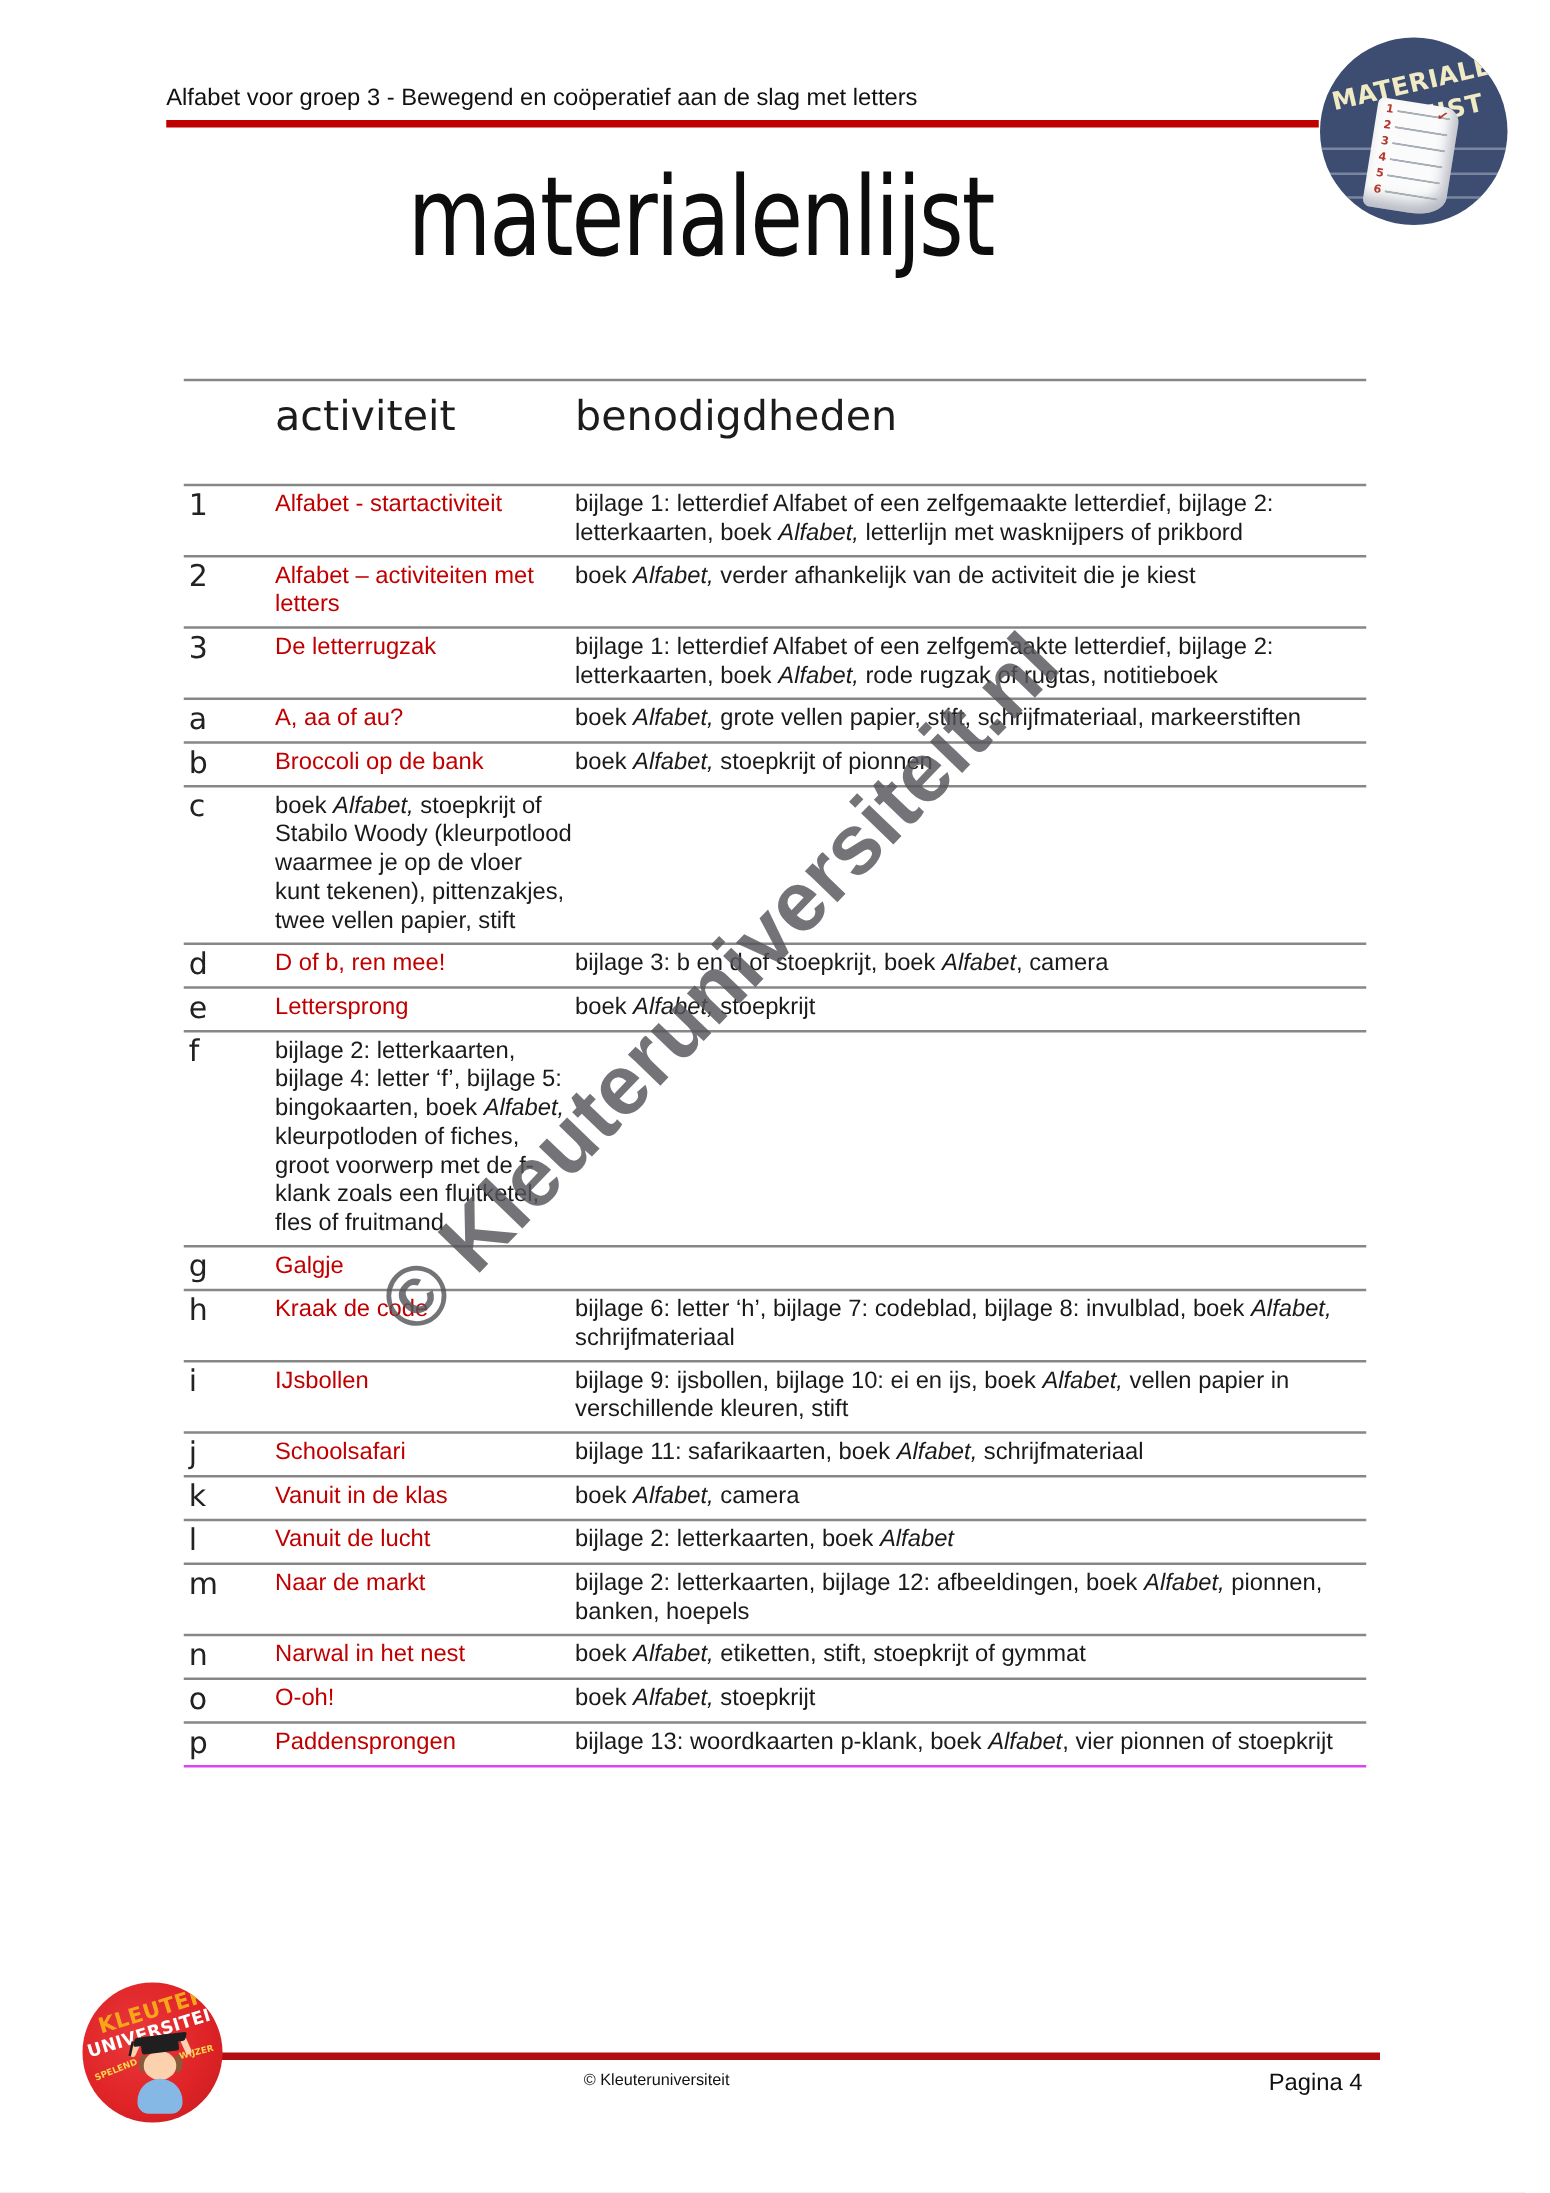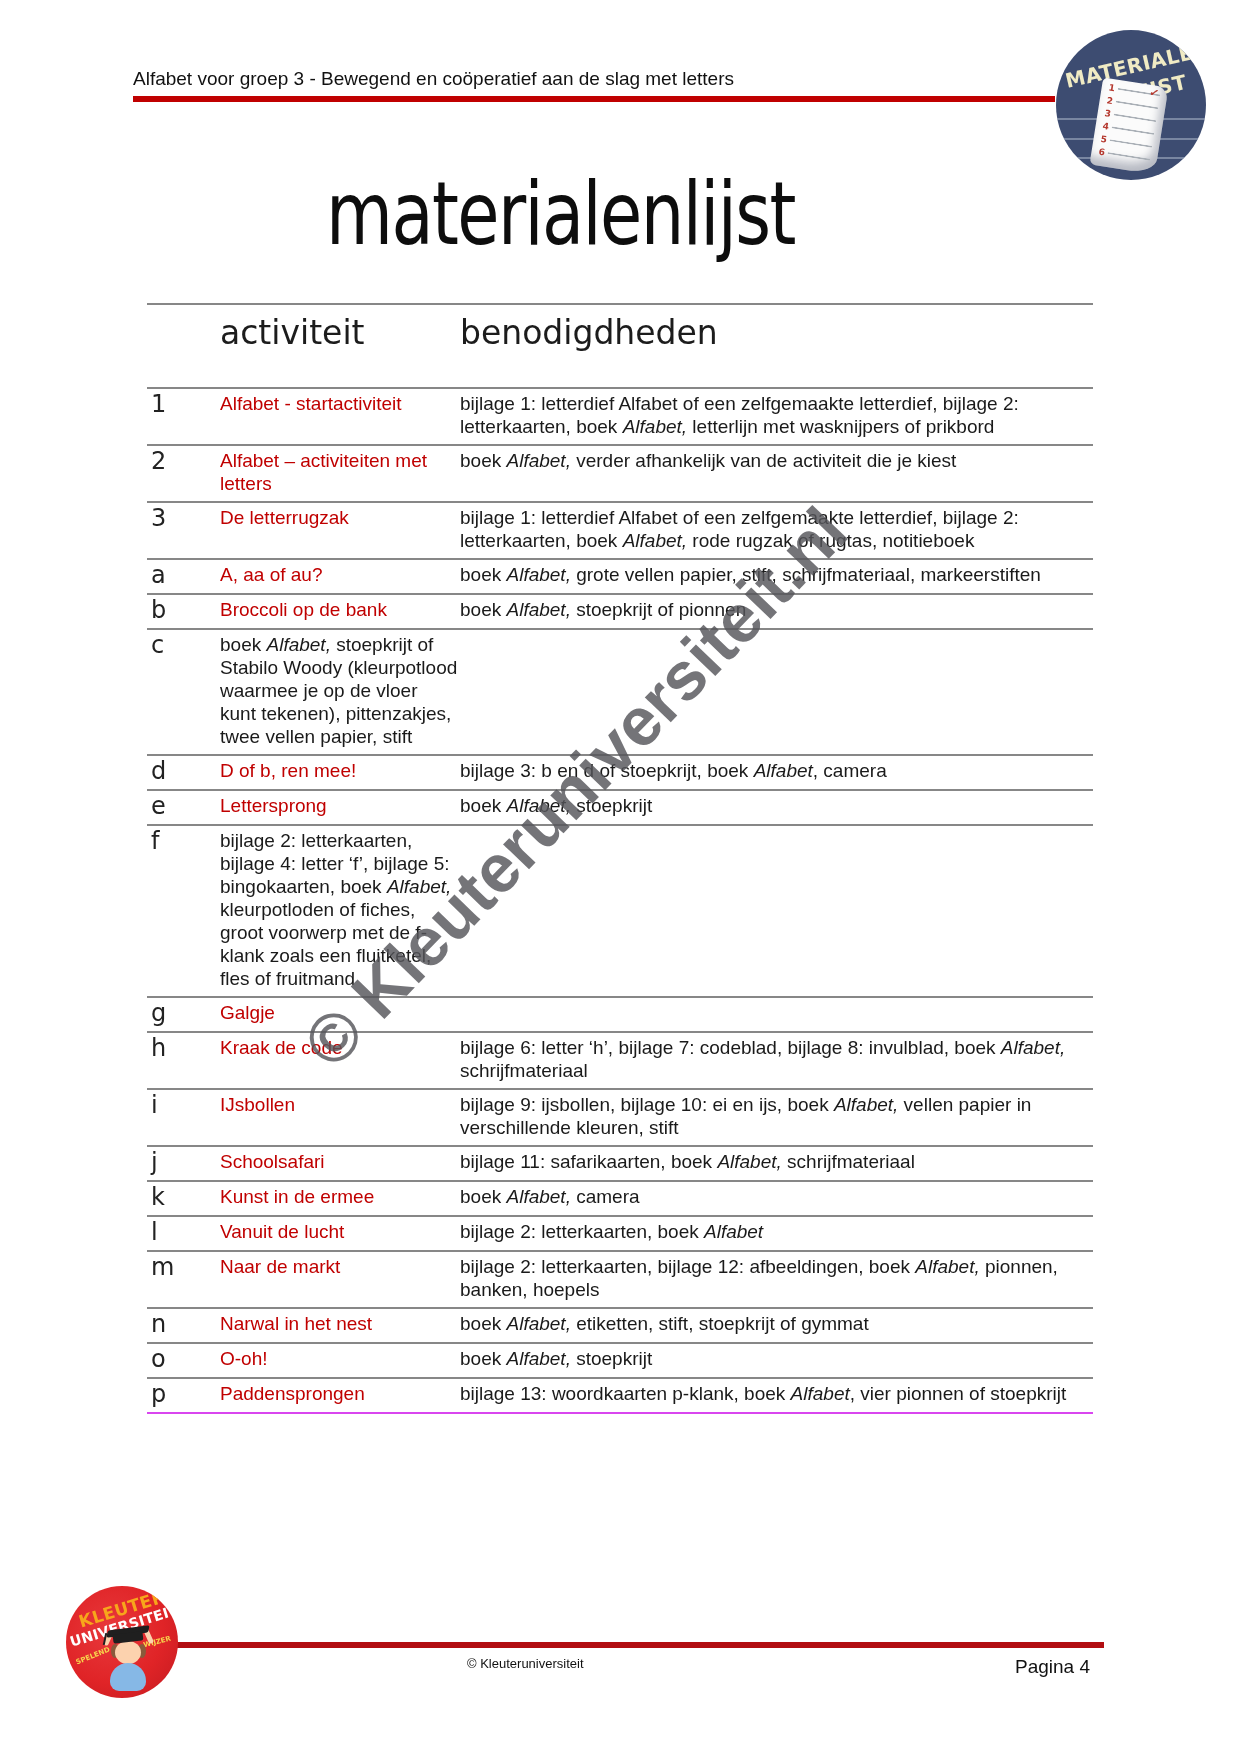--- a/index.html
+++ b/index.html
@@ -21,21 +21,21 @@
   .badge-line1{top:24px;left:8px;width:136px;text-align:center;font-size:20px;transform:rotate(-13deg);}
   .badge-line2{top:46px;left:62px;width:80px;text-align:center;font-size:20px;transform:rotate(-13deg);}
   .badge-paper{position:absolute;left:40px;top:52px;width:66px;height:88px;background:#fbfbfb;
                transform:rotate(9deg);border-radius:5px 12px 42% 6px / 5px 12px 16px 6px;
                box-shadow:inset -5px -8px 10px rgba(60,70,95,.35);}
   .p-line{display:flex;align-items:center;gap:3px;margin:5px 7px 0 7px;}
   .p-num{color:#b5382e;font-size:9px;font-weight:bold;line-height:8px;font-family:"DejaVu Sans",sans-serif;}
   .p-rule{flex:1;border-top:2px solid #a9afb6;border-radius:2px;}
   .p-tick{position:absolute;top:1px;right:9px;color:#b5382e;font-size:11px;font-weight:bold;transform:rotate(8deg);}
   
-  .title-wrap{position:absolute;top:122px;left:0;width:1120px;text-align:center;margin-top:40px;}
+  .title-wrap{position:absolute;top:122px;left:0;width:1120px;text-align:center;}
   .page-title{display:inline-block;font-family:"DejaVu Sans",sans-serif;font-size:88px;
               letter-spacing:-2px;color:#0d0d0d;transform:scaleX(.78);transform-origin:center;
               font-weight:400;white-space:nowrap;}
   
   .watermark{position:absolute;left:65px;top:748px;width:1020px;text-align:center;
              transform:rotate(-46deg);font-size:68px;font-weight:bold;
              color:rgba(85,86,90,.82);white-space:nowrap;z-index:6;pointer-events:none;}
   
   .mtable{position:absolute;left:147px;top:303px;width:946px;border-bottom:2px solid #d946ef;z-index:2;}
   .trow{display:grid;grid-template-columns:73px 240px 633px;border-top:2px solid #878787;
@@ -189,21 +189,21 @@
           <div class="act">IJsbollen</div>
           <div class="mat"><span>bijlage 9: ijsbollen, bijlage 10: ei en ijs, boek </span><em>Alfabet,</em><span> vellen papier in verschillende kleuren, stift</span></div>
         </div>
         <div class="trow">
           <div class="key hand">j</div>
           <div class="act">Schoolsafari</div>
           <div class="mat"><span>bijlage 11: safarikaarten, boek </span><em>Alfabet,</em><span> schrijfmateriaal</span></div>
         </div>
         <div class="trow">
           <div class="key hand">k</div>
-          <div class="act">Kunst in de ermee</div>
+          <div class="act">Vanuit in de klas</div>
           <div class="mat"><span>boek </span><em>Alfabet,</em><span> camera</span></div>
         </div>
         <div class="trow">
           <div class="key hand">l</div>
           <div class="act">Vanuit de lucht</div>
           <div class="mat"><span>bijlage 2: letterkaarten, boek </span><em>Alfabet</em></div>
         </div>
         <div class="trow">
           <div class="key hand">m</div>
           <div class="act">Naar de markt</div>

